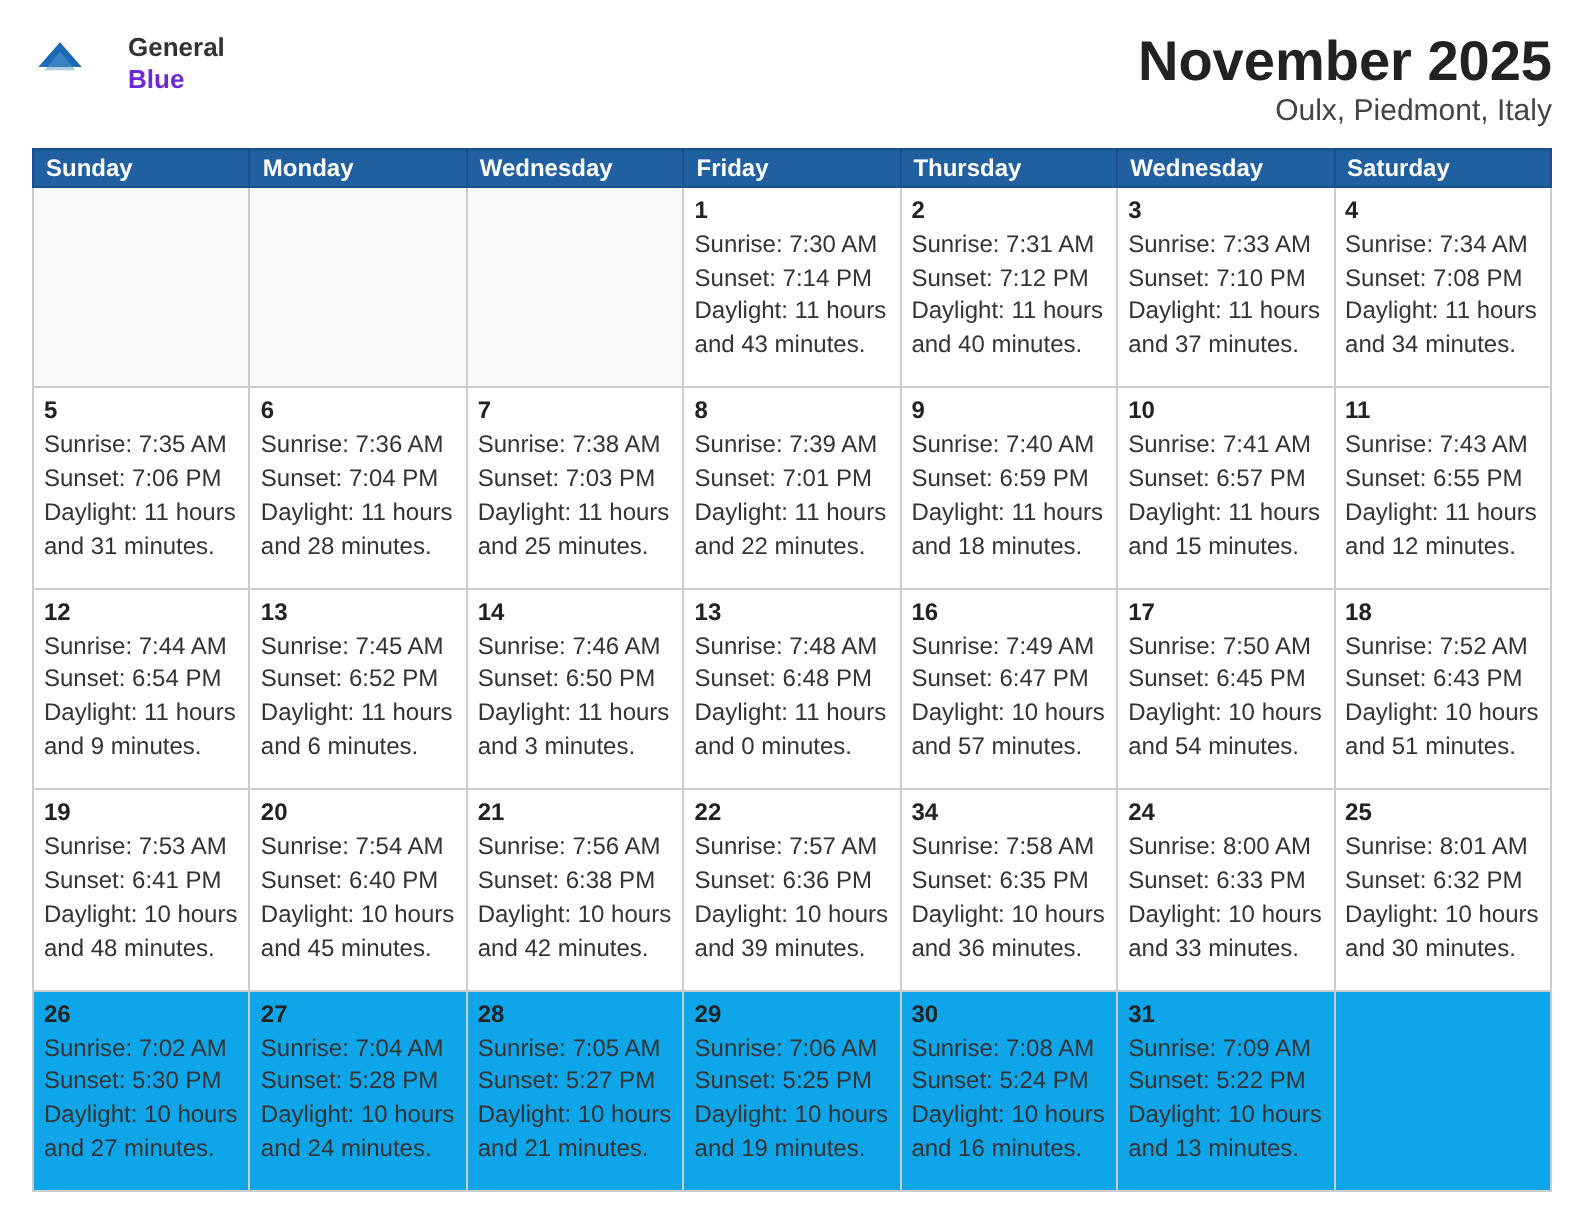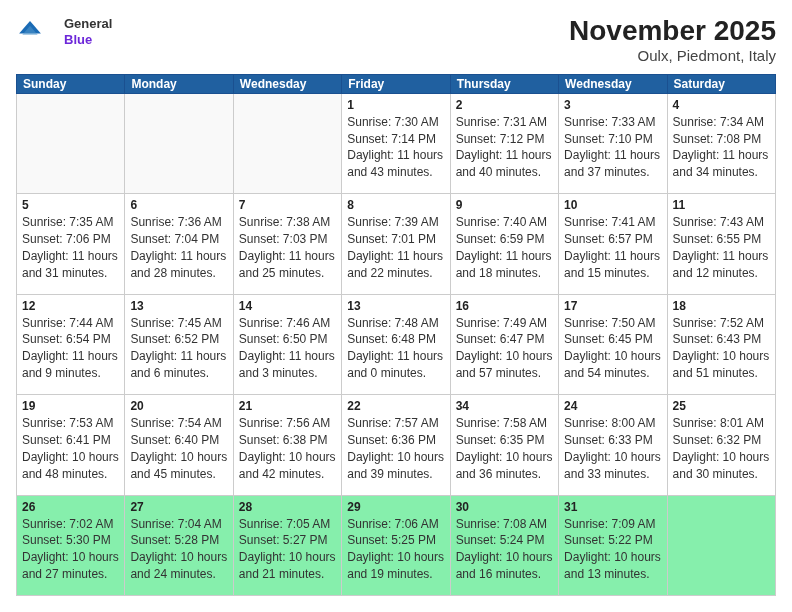--- a/index.html
+++ b/index.html
@@ -77,21 +77,21 @@
       font-size: 9.5px;
       color: #333;
       height: 88px;
       width: 14.28%;
       background: #fff;
     }
     .calendar td.empty {
       background: #f9f9f9;
     }
     .calendar td.last-row {
-      background: #86efac;
+      background: #0ea5e9;
     }
     .day-number {
       font-size: 12px;
       font-weight: bold;
       color: #222;
       display: block;
       margin-bottom: 2px;
     }
     .day-info {
       font-size: 12px;

